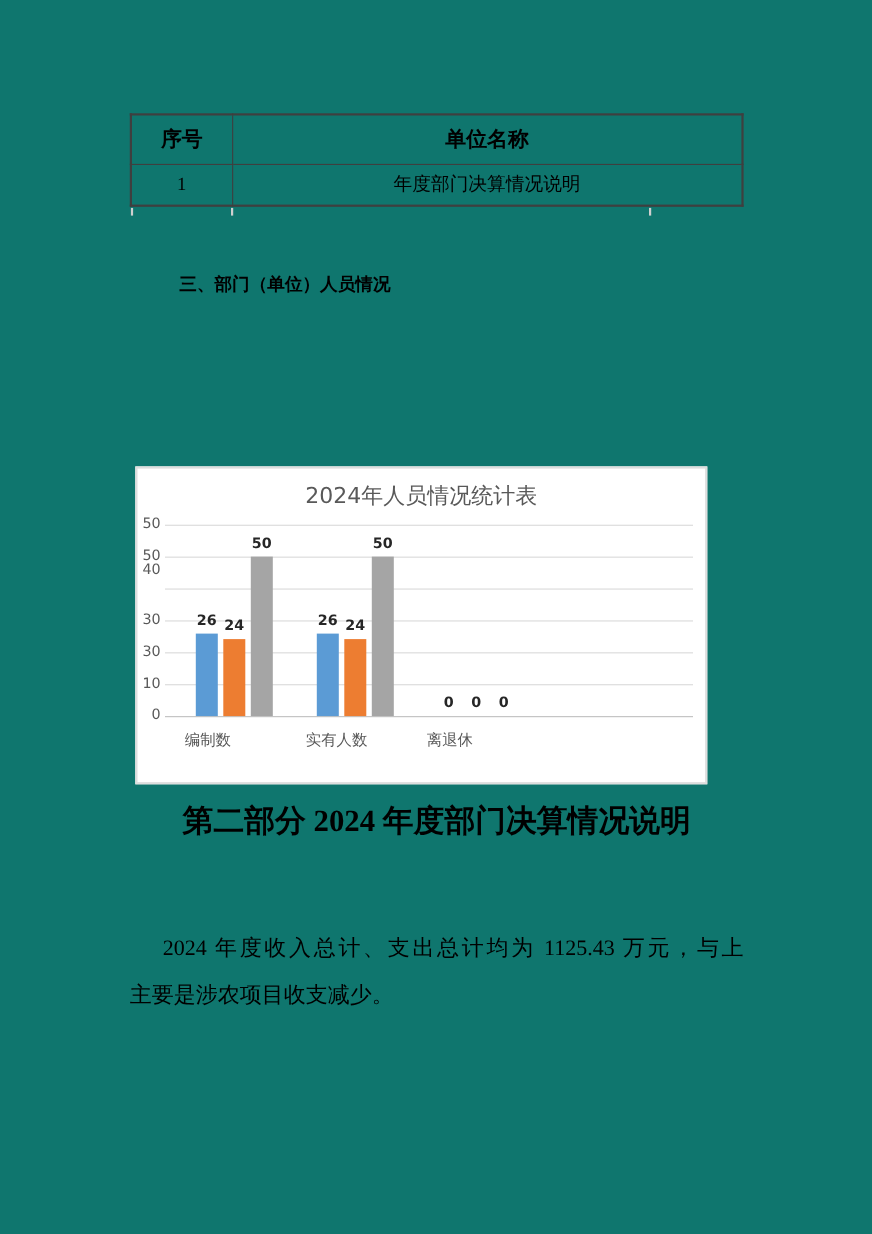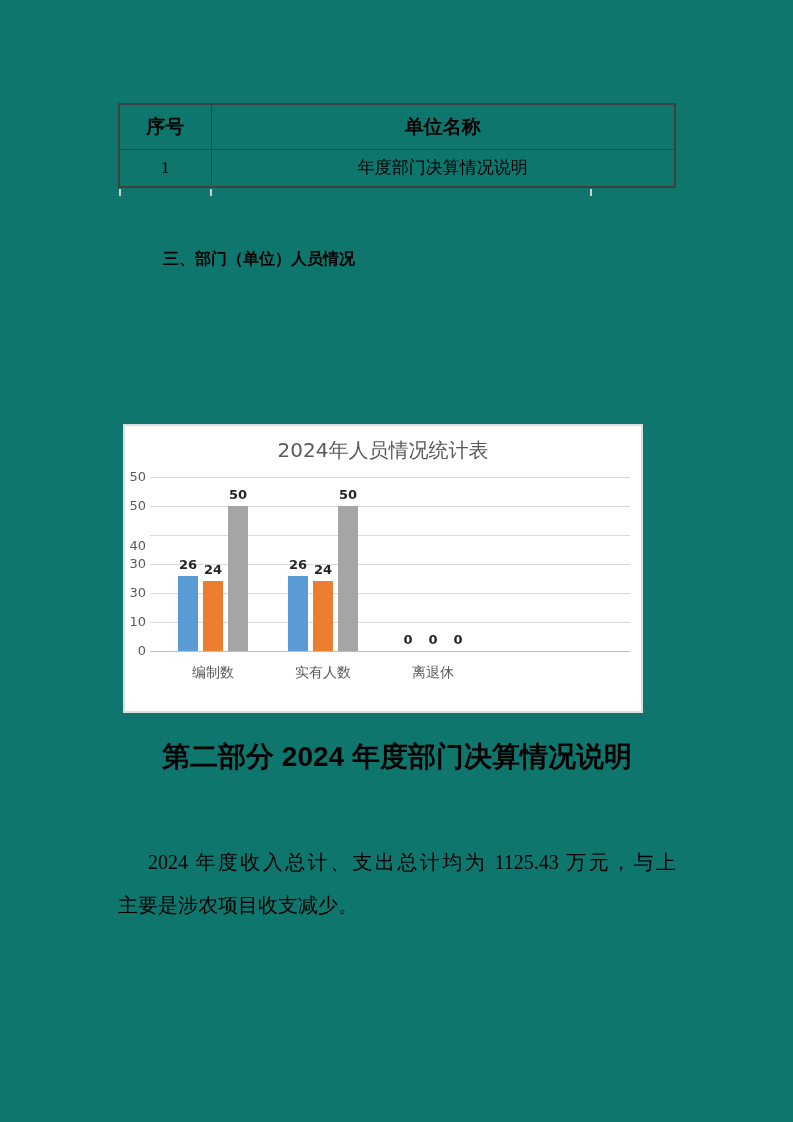--- a/index.html
+++ b/index.html
@@ -70,26 +70,25 @@
   .para-income { top: 841px; }
   .paragraph .line { height: 43px; line-height: 43px; white-space: nowrap; }
   .paragraph .line.just { text-align: justify; text-align-last: justify; white-space: normal; height: 43px; overflow: hidden; }
   .paragraph .line.indent { text-indent: 30px; }
 
   .part2-title {
     position: absolute;
     left: 118px; top: 728px;
     width: 558px;
     text-align: center;
-    font-family: Liberation Sans, sans-serif;
+    font-family: Liberation Serif, serif;
     font-weight: 700;
     font-size: 28px;
     line-height: 38px;
     white-space: nowrap;
-    margin-top: 10px;
   }
 
   
   .chart-box {
     position: absolute;
     left: 123px; top: 424px;
     width: 520px; height: 289px;
     background: #fff;
     border: 2px solid #dedede;
     font-family: "DejaVu Sans", "Liberation Sans", sans-serif;
@@ -120,21 +119,20 @@
     text-align: center;
     font-size: 13px;
     font-weight: 700;
     color: #262626;
     line-height: 16px;
   }
   .catlabel {
     position: absolute;
     top: 238px;
     width: 90px;
-    text-align: center;
     font-size: 14px;
     color: #595959;
   }
   .chart-legend {
     position: absolute;
     top: 255px; left: 0;
     width: calc(100% - 18px);
     display: flex;
     justify-content: center;
     gap: 13px;
@@ -172,21 +170,21 @@
     <div class="chart-plot">
         <div class="gridline axisline" style="top: 225px; left: 25px; width: 480px;"></div>
         <div class="ytick" style="top: 217px;">0</div>
         <div class="gridline" style="top: 196px; left: 25px; width: 480px;"></div>
         <div class="ytick" style="top: 188px; text-align: right;">10</div>
         <div class="gridline" style="top: 167px; left: 25px; width: 480px;"></div>
         <div class="ytick" style="top: 159px;">30</div>
         <div class="gridline" style="top: 138px; left: 25px; width: 480px;"></div>
         <div class="ytick" style="top: 130px;">30</div>
         <div class="gridline" style="top: 109px; left: 25px; width: 480px;"></div>
-        <div class="ytick" style="top: 112px;">40</div>
+        <div class="ytick" style="top: 85px;">40</div>
         <div class="gridline" style="top: 80px; left: 25px; width: 480px;"></div>
         <div class="ytick" style="top: 72px;">50</div>
         <div class="gridline" style="top: 51px; left: 25px; width: 480px;"></div>
         <div class="ytick" style="top: 43px;">50</div>
         <div class="bar" style="left: 53px; top: 150px; width: 20px; height: 75px; background: rgb(91, 155, 213);"></div>
         <div class="datalabel" style="left: 48px; top: 131px;">26</div>
         <div class="bar" style="left: 78px; top: 155px; width: 20px; height: 70px; background: rgb(237, 125, 49);"></div>
         <div class="datalabel" style="left: 73px; top: 136px;">24</div>
         <div class="bar" style="left: 103px; top: 80px; width: 20px; height: 145px; background: rgb(165, 165, 165);"></div>
         <div class="datalabel" style="left: 98px; top: 61px;">50</div>

